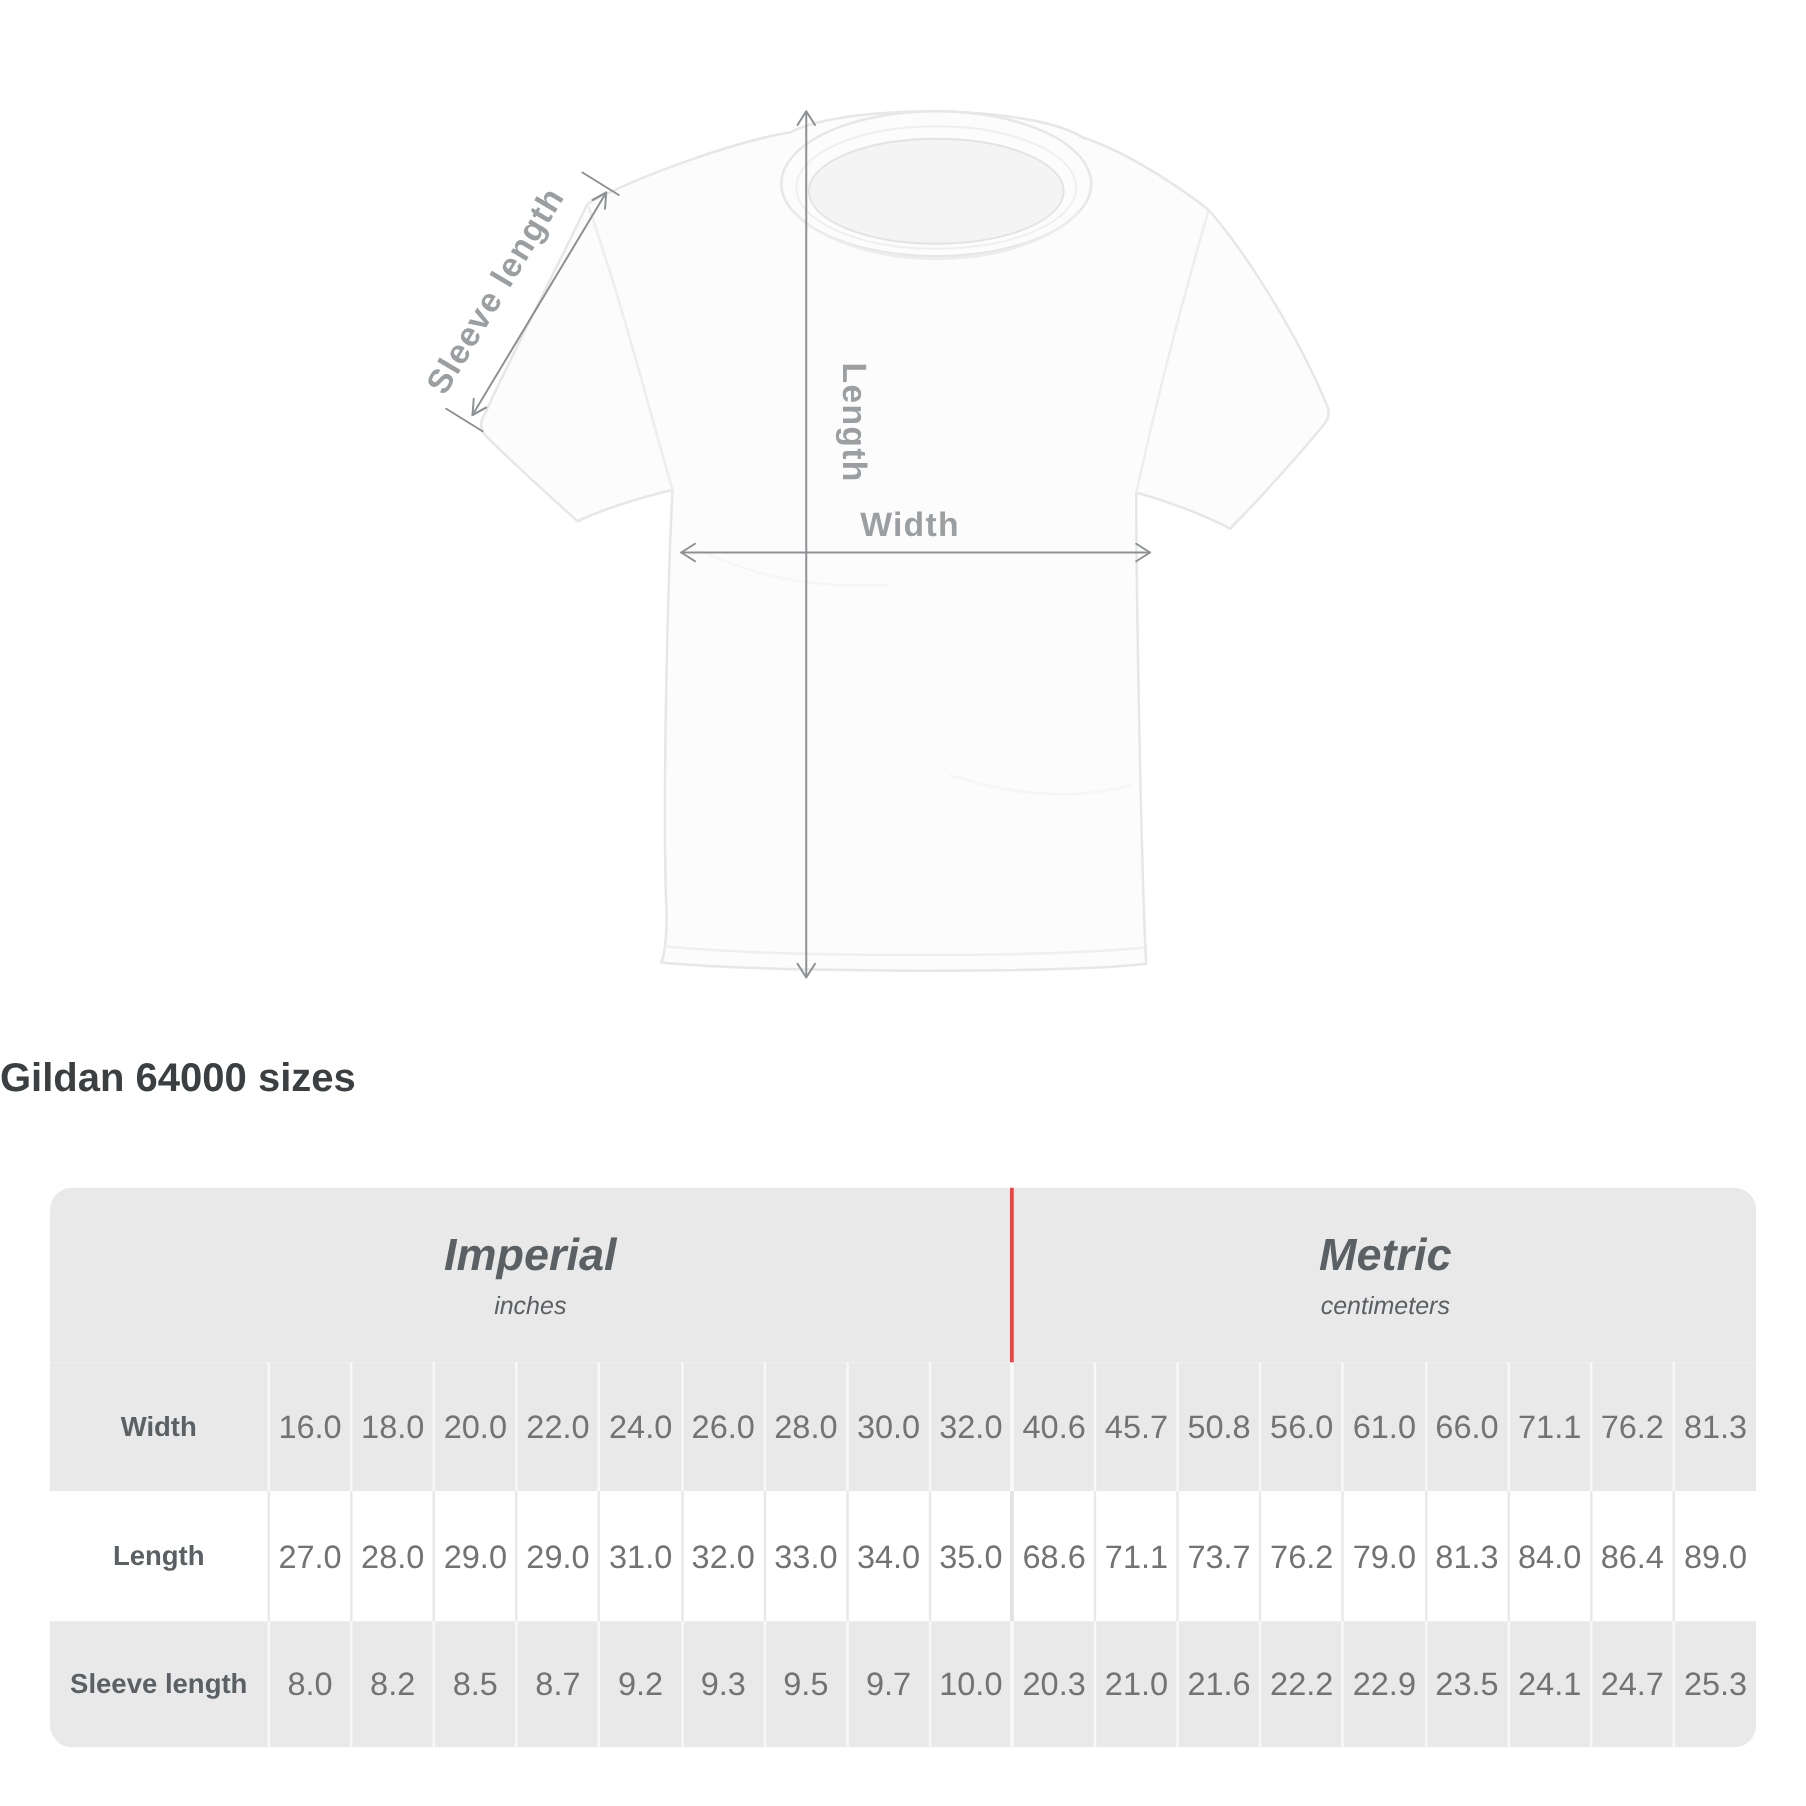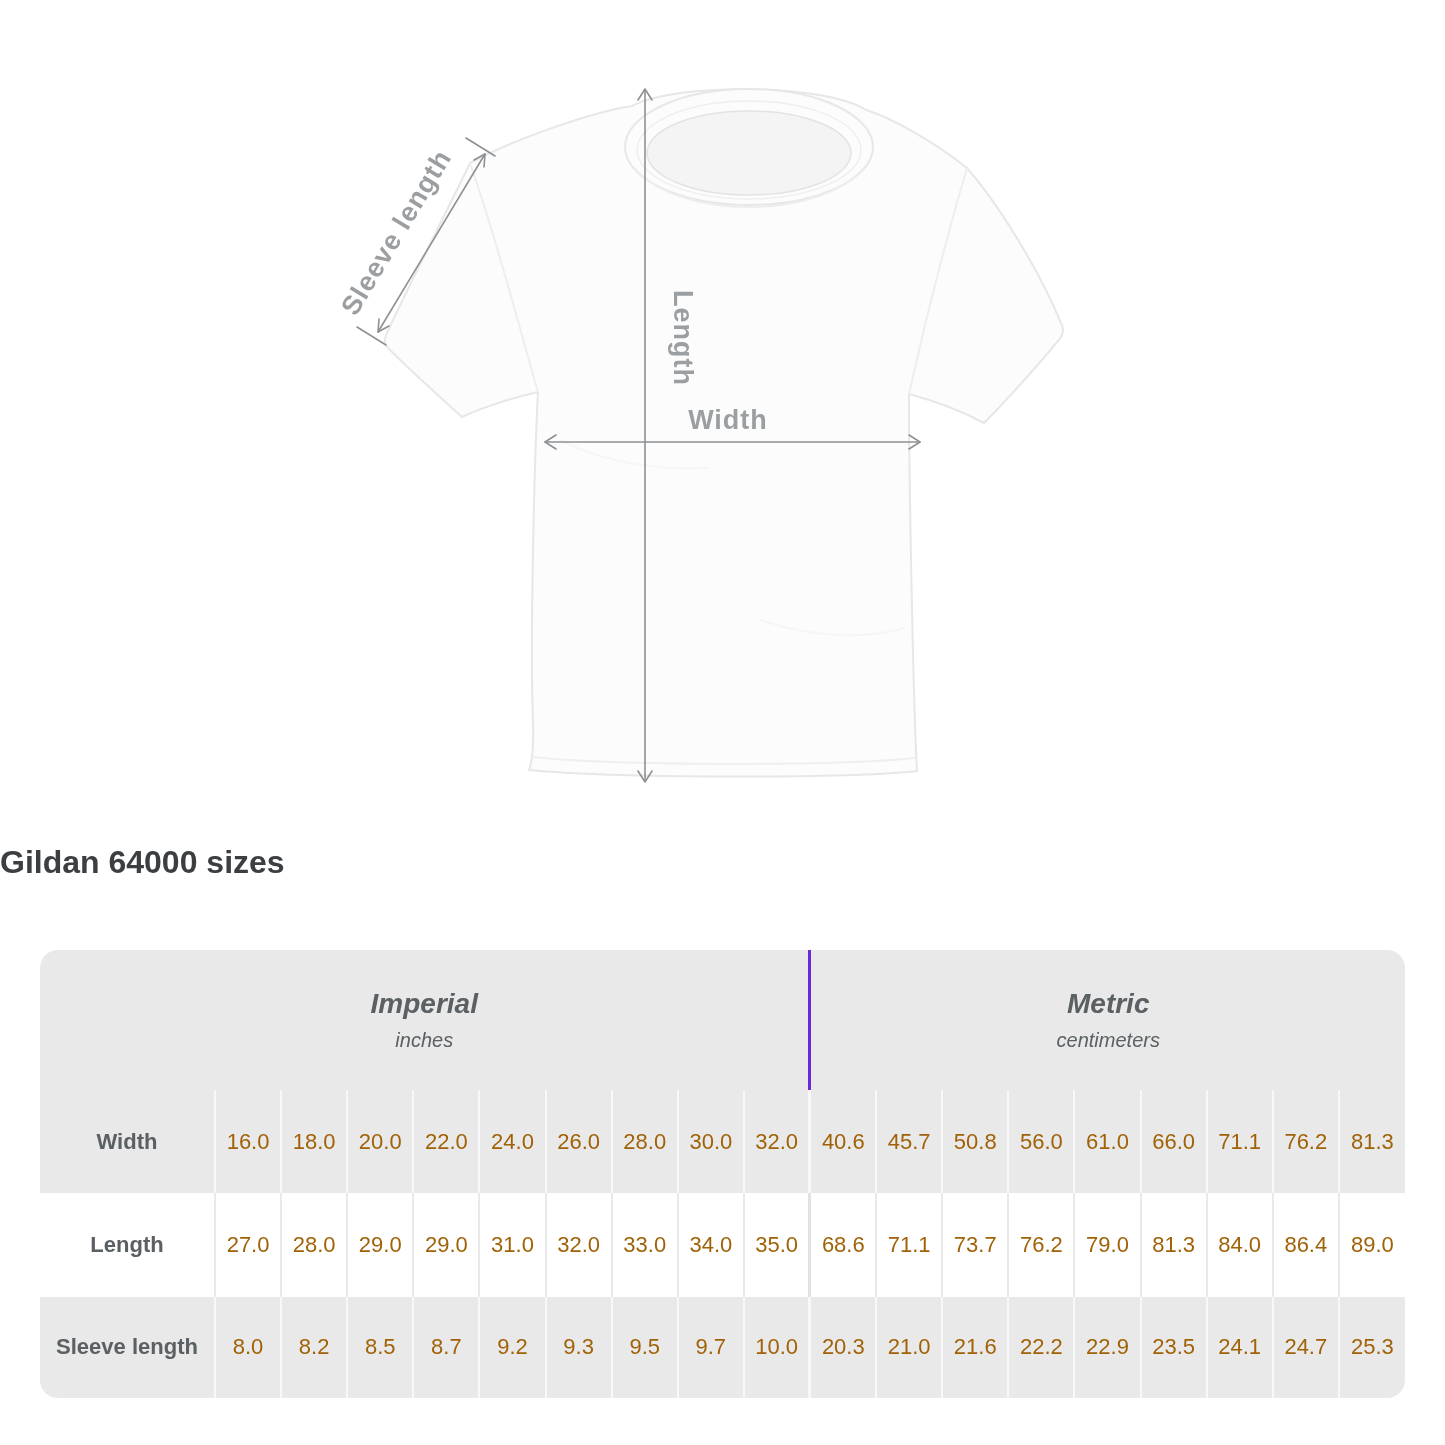--- a/index.html
+++ b/index.html
@@ -25,30 +25,30 @@
     border-radius:18px;overflow:hidden;background:#fff;
   }
   table.sizes{
     width:100%;height:100%;border-collapse:collapse;table-layout:fixed;
   }
   td{text-align:center;vertical-align:middle;padding:0;}
   tr.band{background:#e9e9e9;height:115px;}
   tr.white{background:#ffffff;height:85px;}
   tr.gray{background:#e9e9e9;height:85px;}
   tr.last{height:83px;}
-  .gt{font-size:28px;font-weight:bold;font-style:italic;color:#5a6063;margin-bottom:9px;}
+  .gt{font-size:36px;font-weight:bold;font-style:italic;color:#5a6063;margin-bottom:9px;}
   .gs{font-size:20px;font-style:italic;color:#5a6063;}
   td.rl{font-size:22px;font-weight:bold;color:#5a6063;}
   td.hd{font-size:22px;font-weight:bold;color:#5a6063;}
-  td.dv{font-size:22px;color:#a16207;}
+  td.dv{font-size:26px;color:#737373;}
   tr.white td.c{border-left:2px solid #e9e9e9;}
   tr.gray  td.c{border-left:2px solid #f8f8f8;}
   tr.white td.m0{border-left:3px solid #e2e2e2;}
   tr.gray  td.m0{border-left:3px solid #f8f8f8;}
-  tr.band  td.m0{border-left:3px solid #6d28d9;}
+  tr.band  td.m0{border-left:3px solid #ef4444;}
 </style>
 </head>
 <body>
 
 <div class="page">
 
   <svg class="diagram" width="780" height="810" viewBox="330 30 780 810" xmlns="http://www.w3.org/2000/svg">
 
     <g>
 

